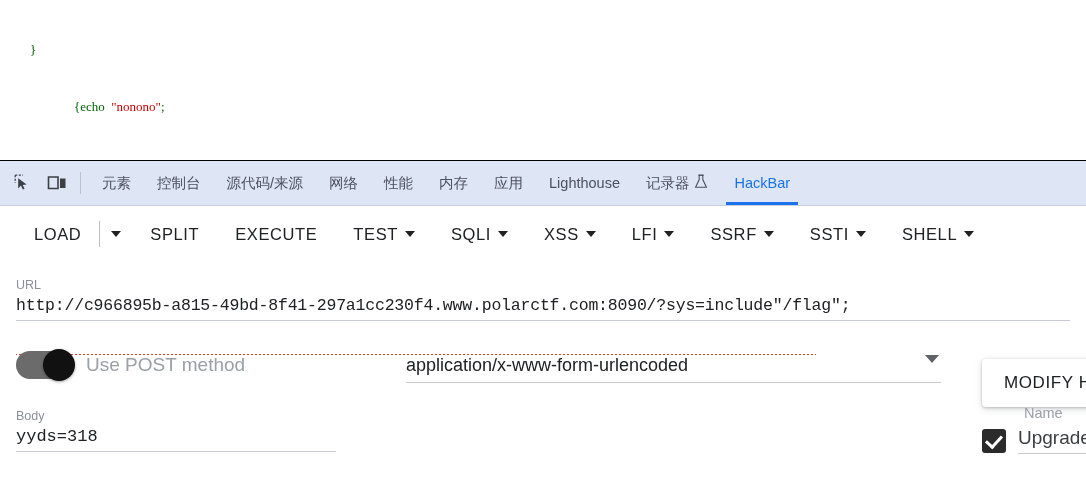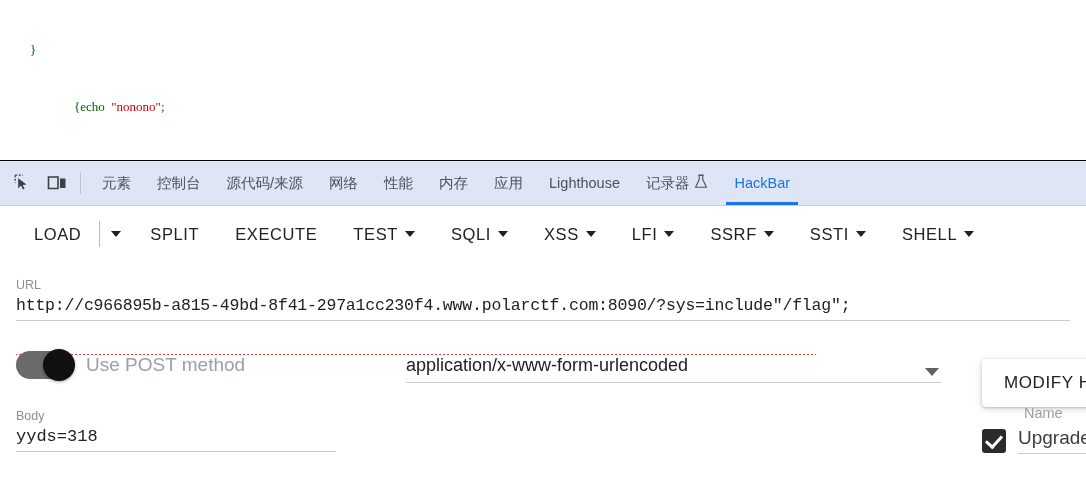--- a/index.html
+++ b/index.html
@@ -192,21 +192,21 @@
   .toggle-label {
     font-size: 19px;
     color: #9aa0a6;
   }
   .enctype-wrap {
     width: 535px;
     position: relative;
   }
   .enctype-value {
     display: flex;
-    align-items: flex-end;
+    align-items: flex-start;
     justify-content: space-between;
     font-size: 18px;
     color: #202124;
     padding-bottom: 6px;
     border-bottom: 1px solid #c8ccd2;
     cursor: pointer;
   }
   .sel-caret {
     width: 0; height: 0;
     border-left: 7px solid transparent;

